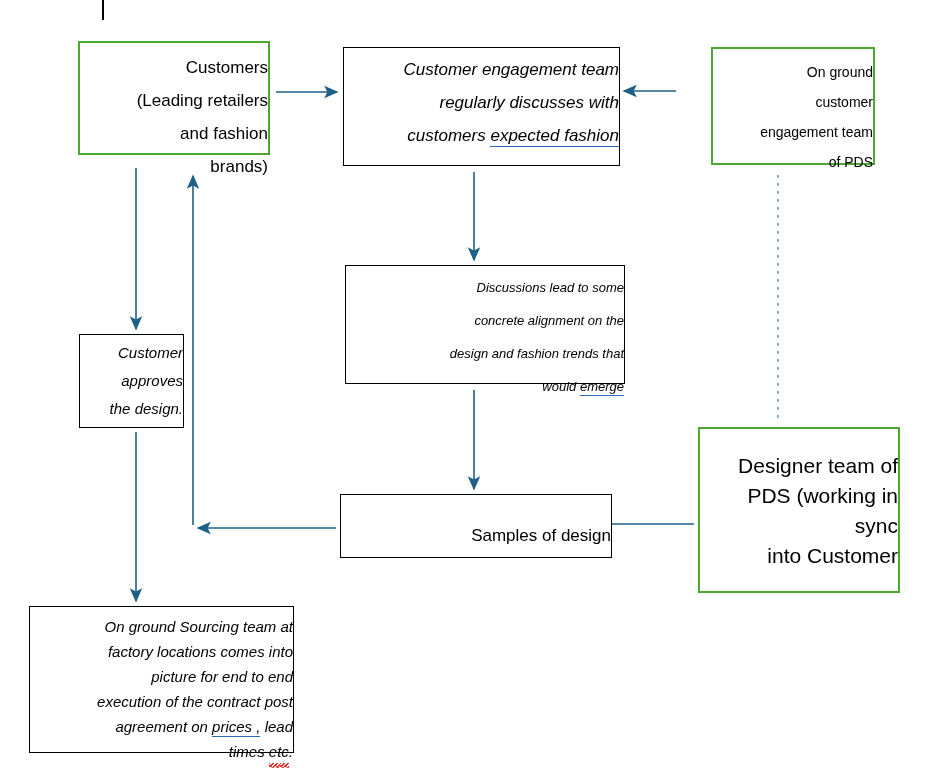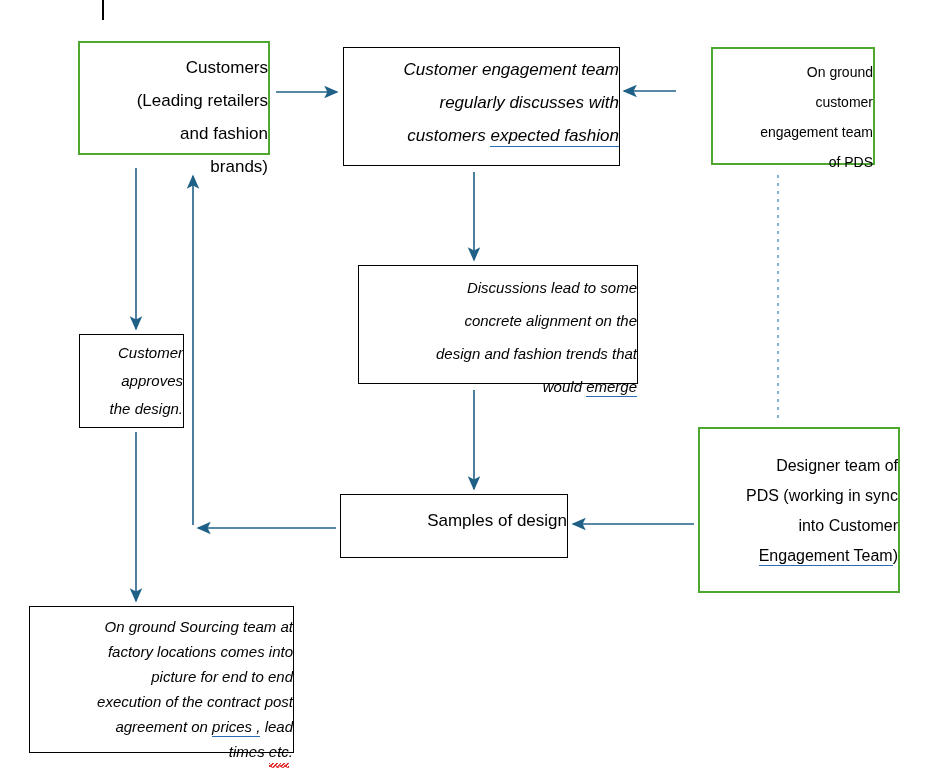--- a/index.html
+++ b/index.html
@@ -42,30 +42,30 @@
   }
   #node-engagement {
     left: 343px; top: 47px; width: 277px; height: 119px;
     font-size: 17px; line-height: 33px; padding: 5px 0 0 15px;
   }
   #node-onground {
     left: 680px; top: 47px; width: 164px; height: 118px;
     font-size: 14px; line-height: 30px; padding-top: 8px; margin-left: 31px;
   }
   #node-discussions {
-    left: 358px; top: 265px; width: 280px; height: 119px;
-    font-size: 15px; line-height: 33px; padding: 5px 0 0 12px;
+    left: 345px; top: 265px; width: 280px; height: 119px;
+    font-size: 13px; line-height: 33px; padding: 5px 0 0 12px;
   }
   #node-samples {
-    left: 340px; top: 494px; width: 228px; height: 64px;
-    font-size: 17px; line-height: 31px; padding-top: 10px;
+    left: 340px; top: 494px; width: 272px; height: 64px;
+    font-size: 17px; line-height: 31px; padding-top: 25px;
   }
   #node-designer {
     left: 698px; top: 427px; width: 202px; height: 166px;
-    font-size: 16px; line-height: 30px; padding-top: 22px;
+    font-size: 21px; line-height: 30px; padding-top: 22px;
   }
   #node-approves {
     left: 79px; top: 334px; width: 105px; height: 94px;
     font-size: 15px; line-height: 28px; padding: 4px 0 0 9px;
   }
   #node-sourcing {
     left: 29px; top: 606px; width: 265px; height: 147px;
     font-size: 15px; line-height: 25px; padding: 7px 0 0 10px;
   }
 
@@ -185,21 +185,20 @@
   </div>
 
   <div class="node border-black center" id="node-samples">
     <span class="txt">Samples of design</span>
   </div>
 
   <div class="node border-green center" id="node-designer">
     <span class="txt">Designer team of</span>
     <span class="txt">PDS (working in sync</span>
     <span class="txt">into Customer</span>
-    <span class="txt"><span class="grammar-double">Engagement  Team</span><span>)</span></span>
   </div>
 
   <div class="node border-black left" id="node-approves">
     <span class="txt">Customer</span>
     <span class="txt">approves</span>
     <span class="txt">the design.</span>
   </div>
 
   <div class="node border-black left" id="node-sourcing">
     <span class="txt">On ground Sourcing team at</span>

